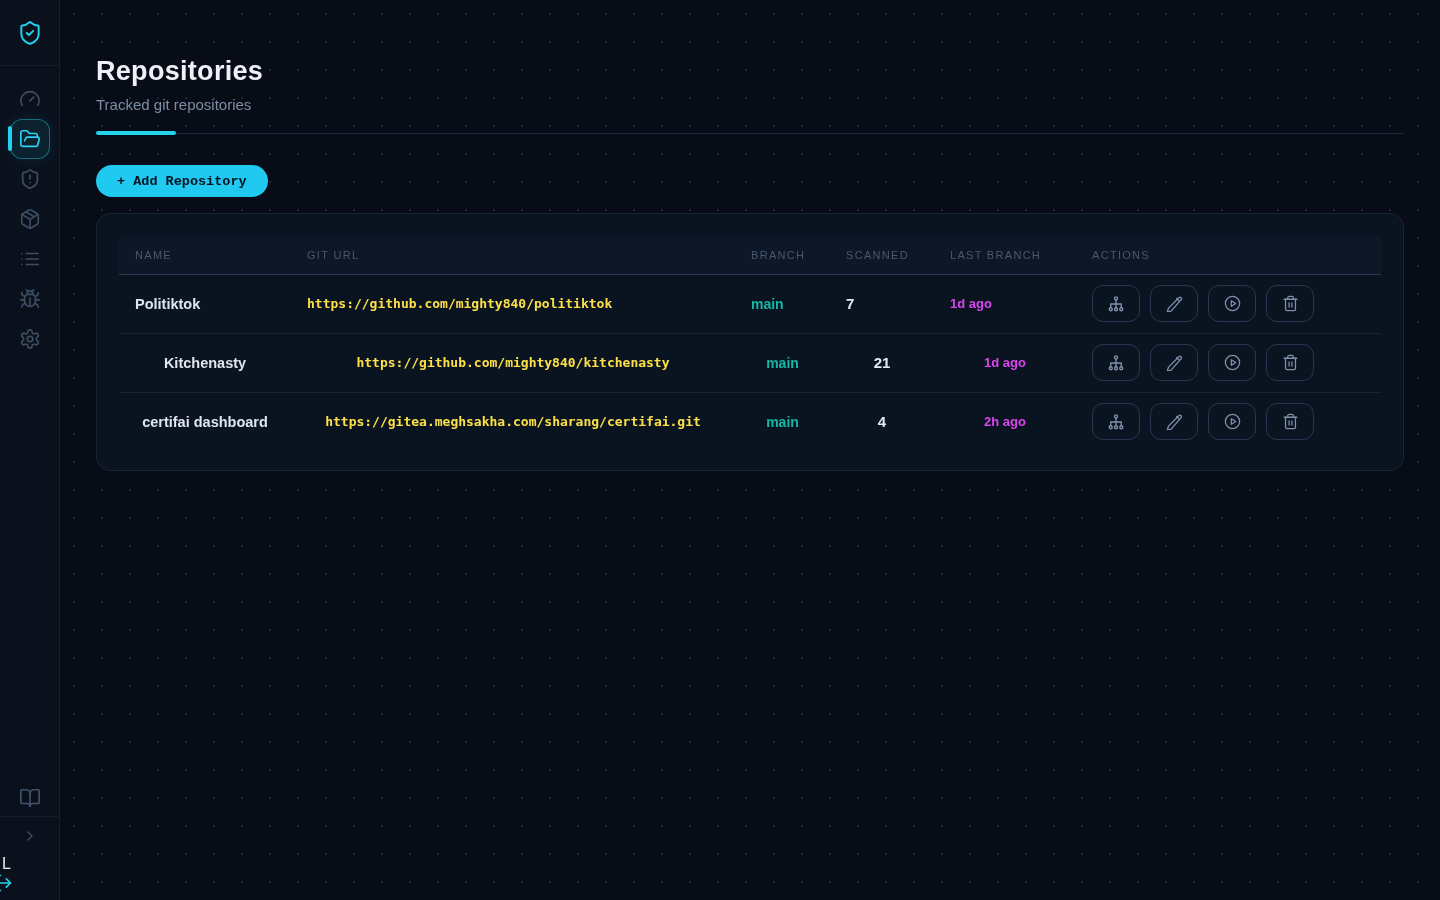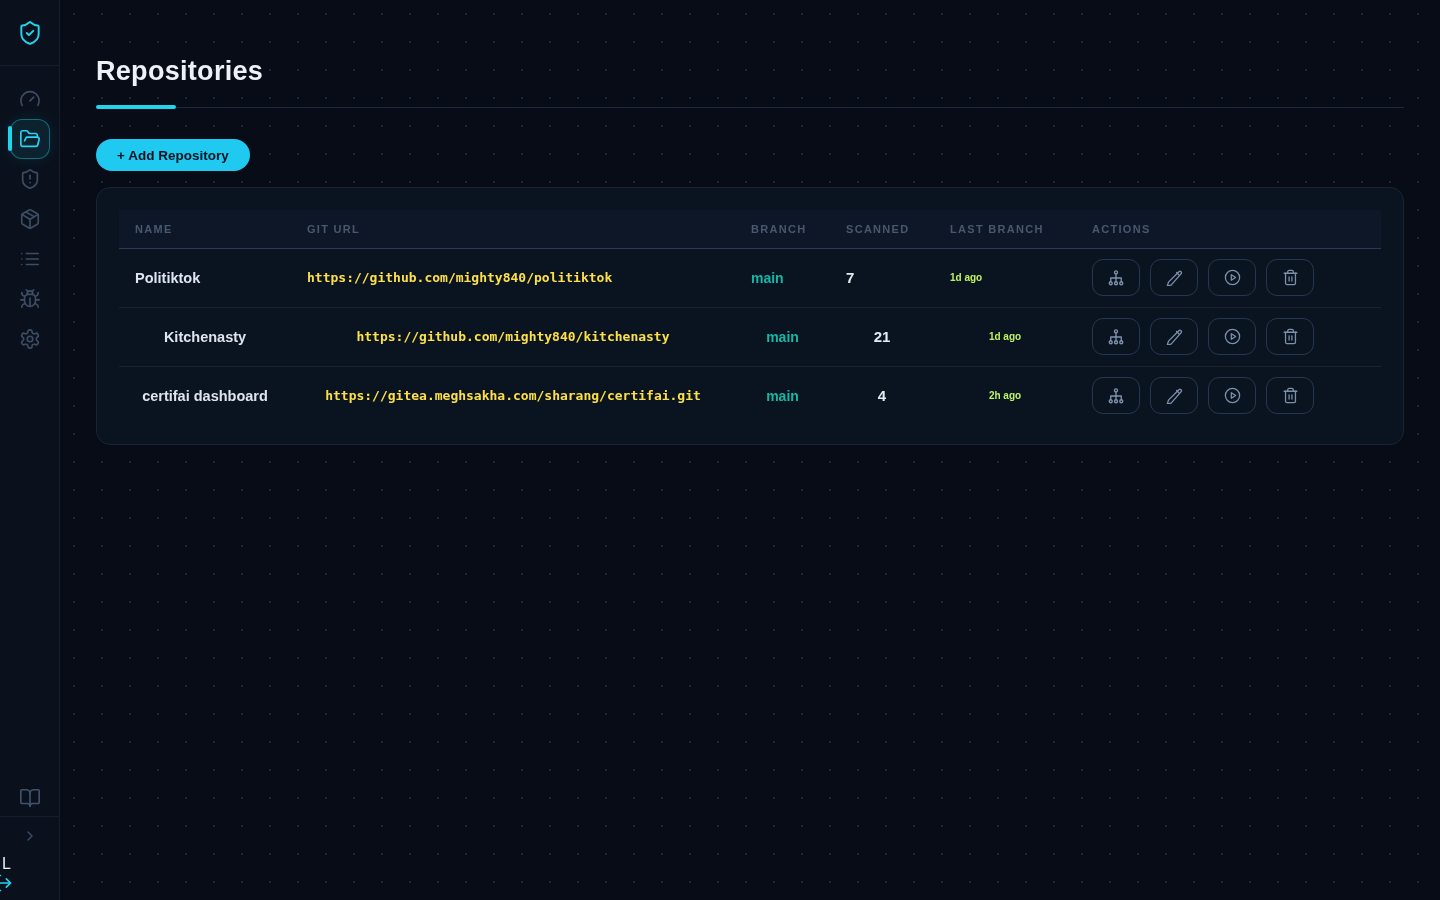--- a/index.html
+++ b/index.html
@@ -64,45 +64,45 @@
   .page-subtitle { margin-top: 9px; font-size: 15px; color: #7e8ea5; }
   .rule { position: relative; margin: 18px 36px 0; height: 4px; }
   .rule-line { position: absolute; left: 0; right: 0; top: 2px; height: 1px; background: #1c2940; }
   .rule-accent { position: absolute; left: 0; top: 0; width: 80px; height: 4px; border-radius: 2px; background: #22d3ee; }
 
   .add-btn {
     display: inline-flex; align-items: center;
     margin: 30px 0 0 36px; height: 32px; padding: 0 21px;
     border: none; border-radius: 16px;
     background: #1fc9f0; color: #05121f;
-    font-family: Liberation Sans, sans-serif; font-size: 13.5px; font-weight: 700;
+    font-family: Liberation Mono, monospace; font-size: 13.5px; font-weight: 700;
     cursor: pointer;
   }
 
   .card {
     margin: 16px 36px 0; height: 258px;
     background: #0a1320;
     border: 1px solid #1a2435;
     border-radius: 14px;
     padding: 22px 22px 0;
   }
   table { width: 100%; border-collapse: collapse; table-layout: fixed; }
   th {
     height: 38px; background: #0e1727;
-    color: #47586f; font-size: 11px; font-weight: 700; letter-spacing: 1.3px;
+    color: #47586f; font-size: 11px; font-weight: 400; letter-spacing: 1.3px;
     text-align: left; padding: 0 16px;
     border-bottom: 1px solid #2b3b55;
   }
   td { height: 59px; padding: 0 16px; vertical-align: middle; font-weight: bold; }
   tbody tr + tr td { border-top: 1px solid #182233; text-align: center; }
   .cell-name     { font-size: 14.5px; color: #dfe5ee; }
   .cell-url      { font-family: "DejaVu Sans Mono", monospace; font-size: 13px; color: #fde047; }
   .cell-branch   { font-size: 14px; color: #14b8a6; }
   .cell-findings { font-size: 15px; color: #e4eaf2; }
-  .cell-scanned  { font-size: 10px; color: #bef264; }
+  .cell-scanned  { font-size: 13px; color: #d946ef; }
   .actions-group { display: flex; gap: 10px; }
   .action-btn {
     width: 48px; height: 37px; flex: none;
     display: flex; align-items: center; justify-content: center;
     background: transparent; border: 1px solid #253750; border-radius: 11px;
     color: #7e91ab; cursor: pointer;
   }
 </style>
 </head>
 <body>
@@ -215,20 +215,21 @@
           <path d="m16 17 5-5-5-5"></path>
           <path d="M21 12H9"></path>
       </svg>
     </span>
   </div>
 </aside>
 
 <main class="main">
   <header class="page-header">
     <h1 class="page-title">Repositories</h1>
+    <p class="page-subtitle">Tracked git repositories</p>
   </header>
   <div class="rule">
     <div class="rule-line"></div>
     <div class="rule-accent"></div>
   </div>
 
   <button class="add-btn">+ Add Repository</button>
 
   <section class="card">
     <table>

